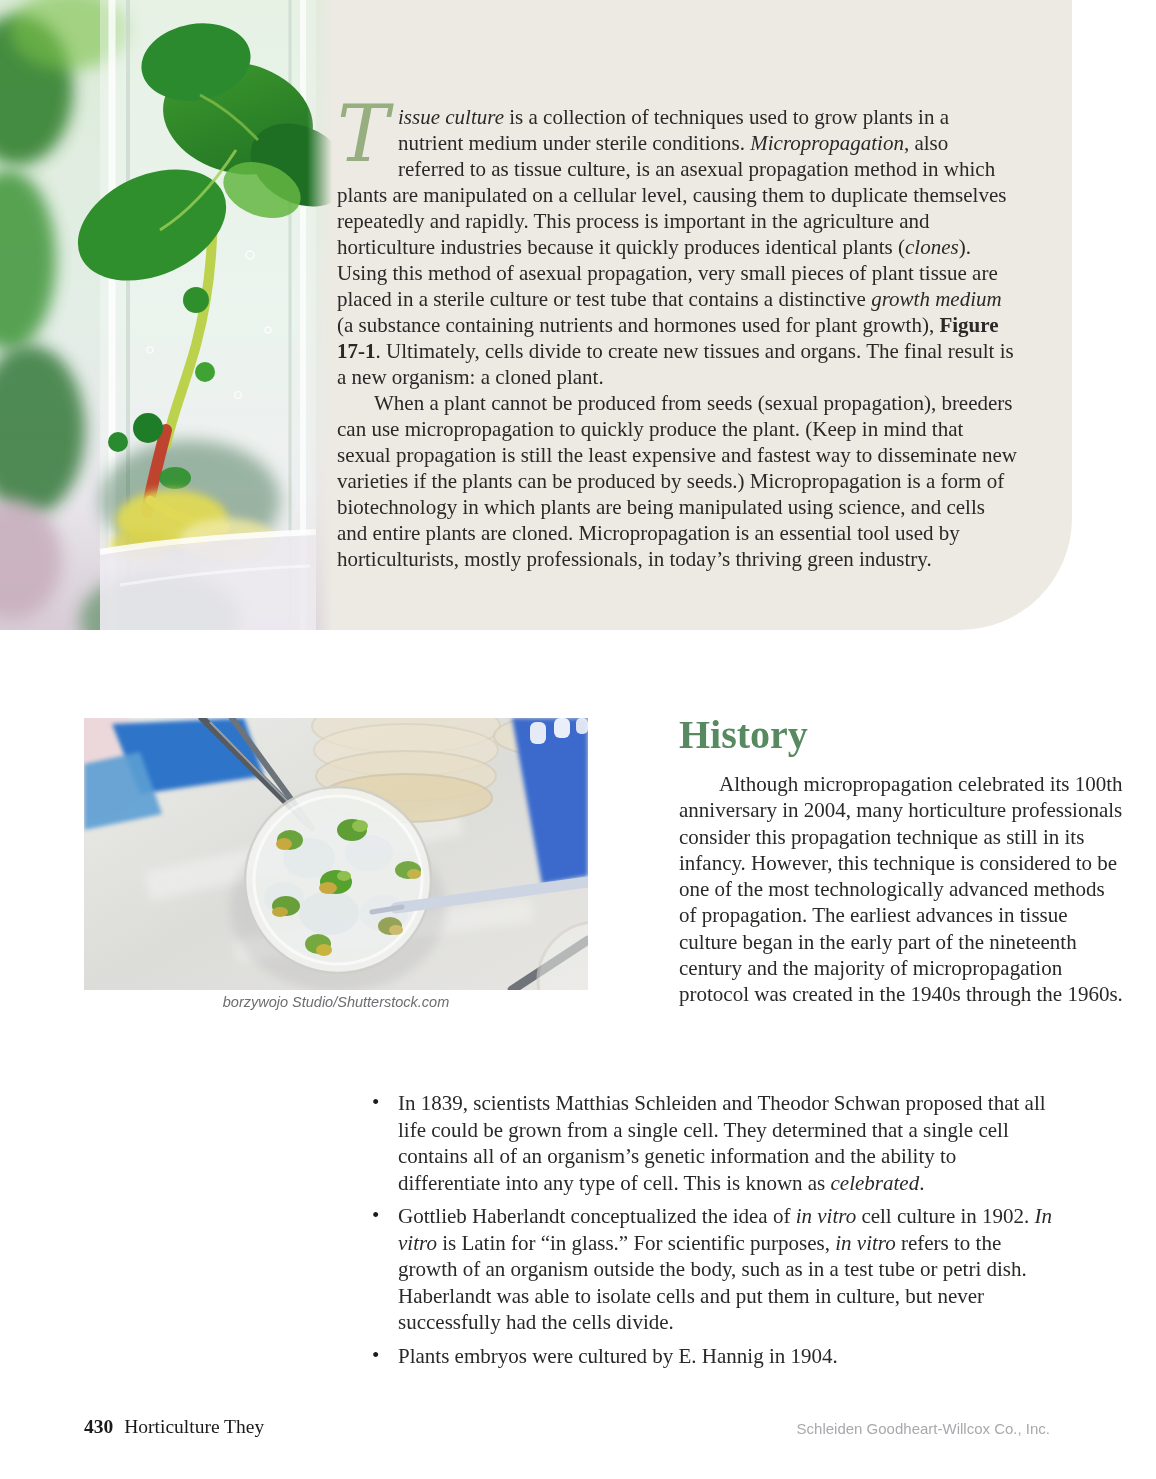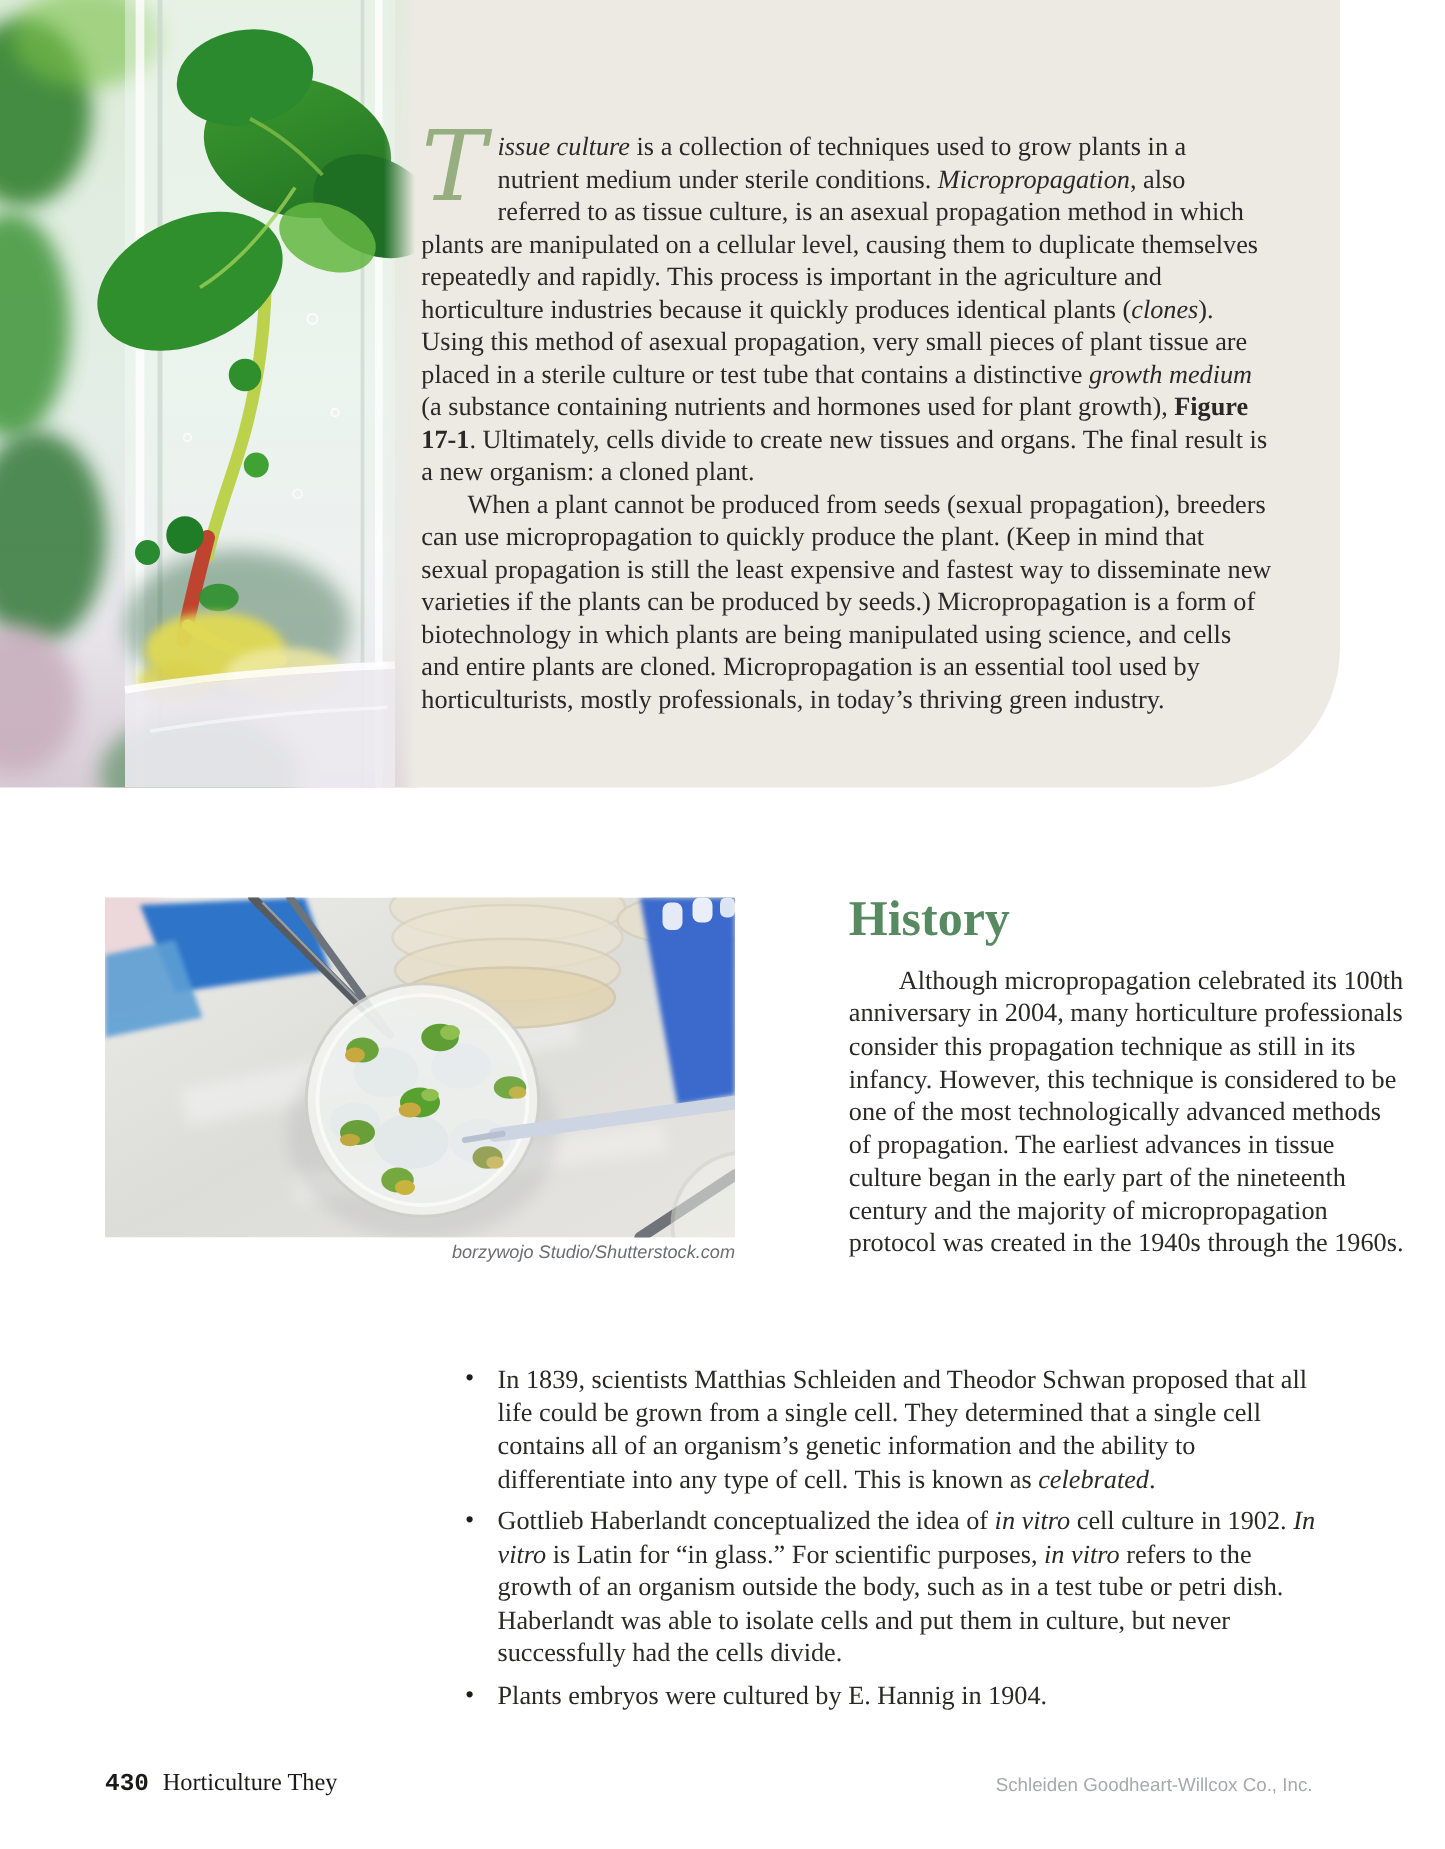--- a/index.html
+++ b/index.html
@@ -28,21 +28,21 @@
     font-size:78px;line-height:56px;color:#96ae80;margin:0 9px 0 0;
     padding-top:2px;
   }
   .run-b{font-weight:bold;}
   .run-i{font-style:italic;}
   .run-bi{font-weight:normal;font-style:italic;}
 
   .figure-block{position:absolute;left:84px;top:718px;width:506px;}
   .figure-photo{display:block;width:504px;height:272px;}
   .figure-credit{
-    text-align:right;font-family:"Liberation Sans", sans-serif;font-style:italic;
+    text-align:center;font-family:"Liberation Sans", sans-serif;font-style:italic;
     font-size:14.5px;color:#6d6e71;margin-top:4px;width:504px;
   }
   .figure-caption{
     font-family:"Liberation Sans", sans-serif;font-size:18px;line-height:23.5px;
     color:#58595b;margin-top:7px;width:524px;
   }
   .figure-caption .cap-label{font-weight:bold;color:#414042;margin-right:5px;}
 
   .history-col{position:absolute;left:631px;top:712px;width:448px;margin-left:48px;}
   .history-heading{
@@ -61,21 +61,21 @@
     position:relative;padding-left:26px;font-size:21px;line-height:26.5px;
     margin-bottom:7px;color:#2a2927;
   }
   .bullet-list li .bullet-dot{
     position:absolute;left:0;top:-1px;font-size:21px;color:#1c1c1b;
   }
 
   .footer-left{
     position:absolute;left:84px;top:1416px;font-size:19.5px;color:#1a1a19;
   }
-  .footer-left .page-num{font-weight:bold;margin-right:11px;font-family:Liberation Mono, monospace;}
+  .footer-left .page-num{font-weight:bold;margin-right:11px;}
   .footer-right{
     position:absolute;right:106px;top:1420px;font-family:"Liberation Sans", sans-serif;
     font-size:15px;color:#a7a9ac;
   }
 </style>
 </head>
 <body>
 
 <div class="page">
 

